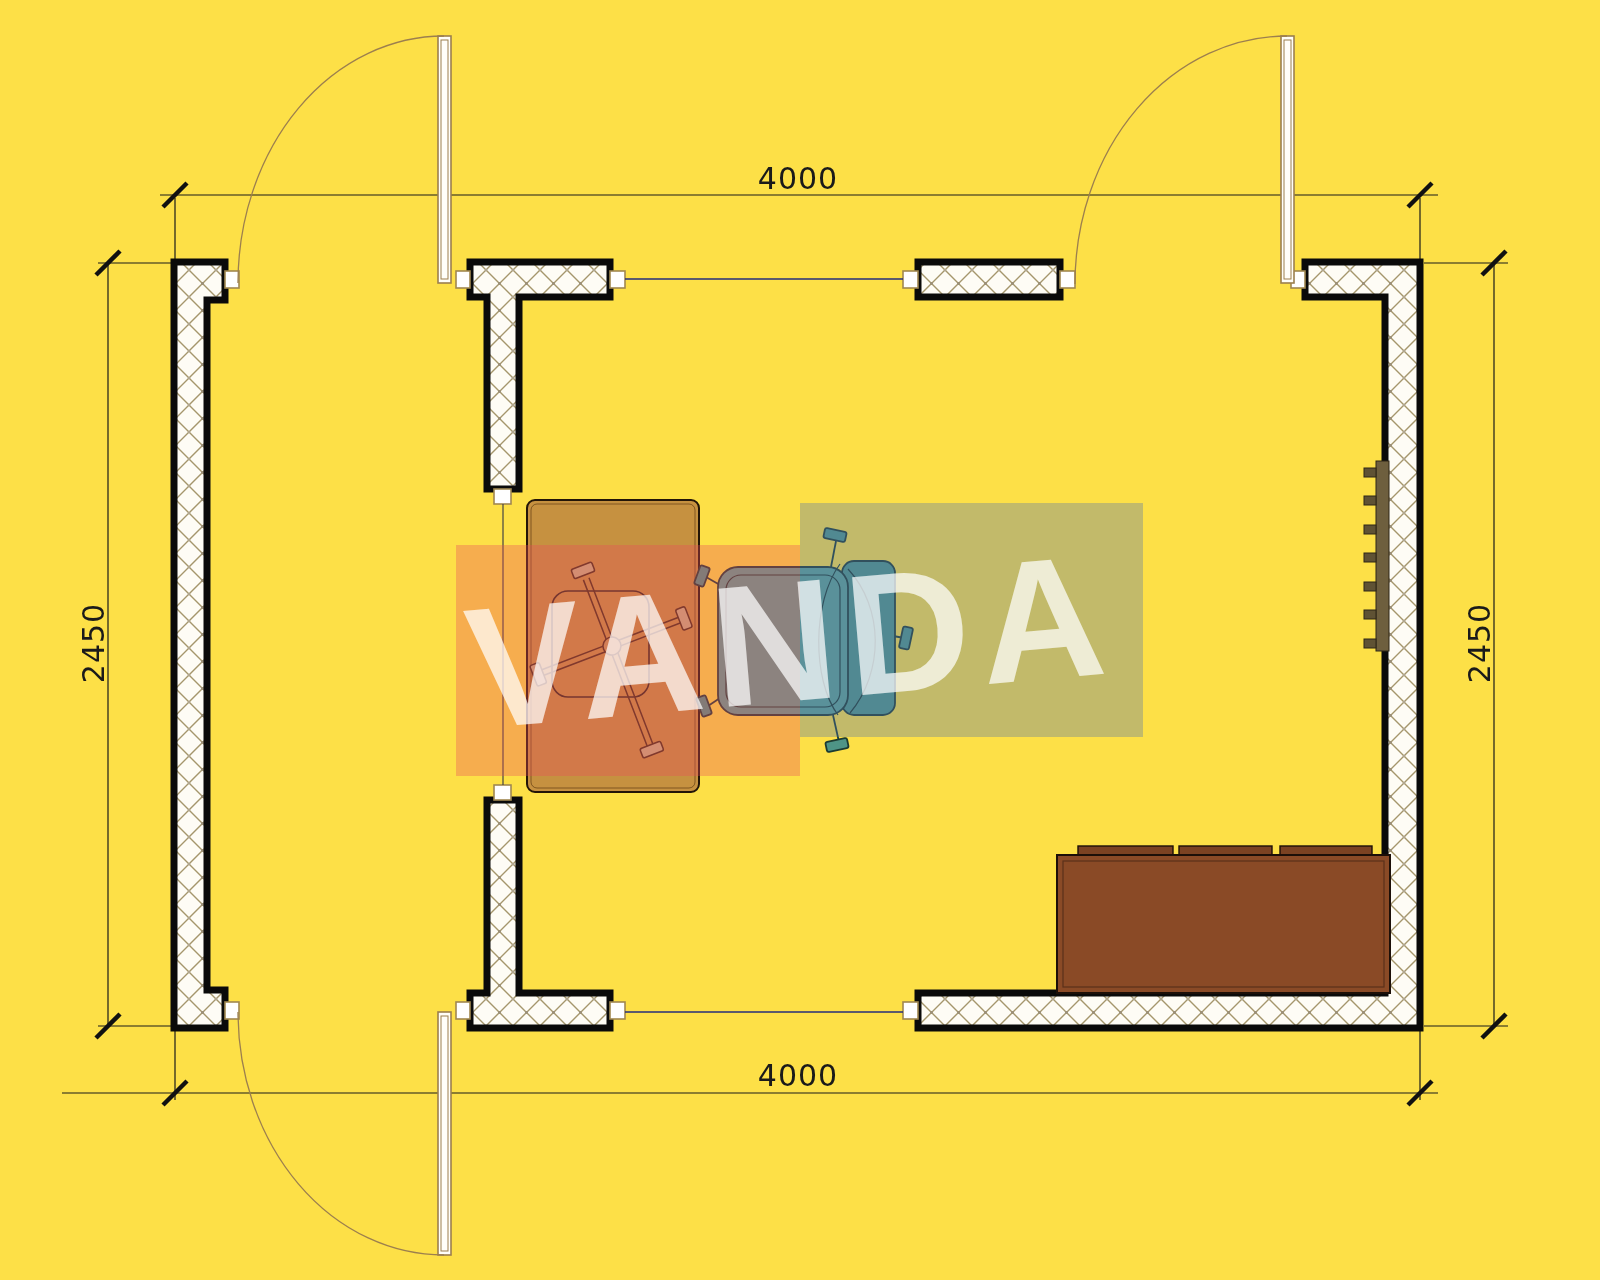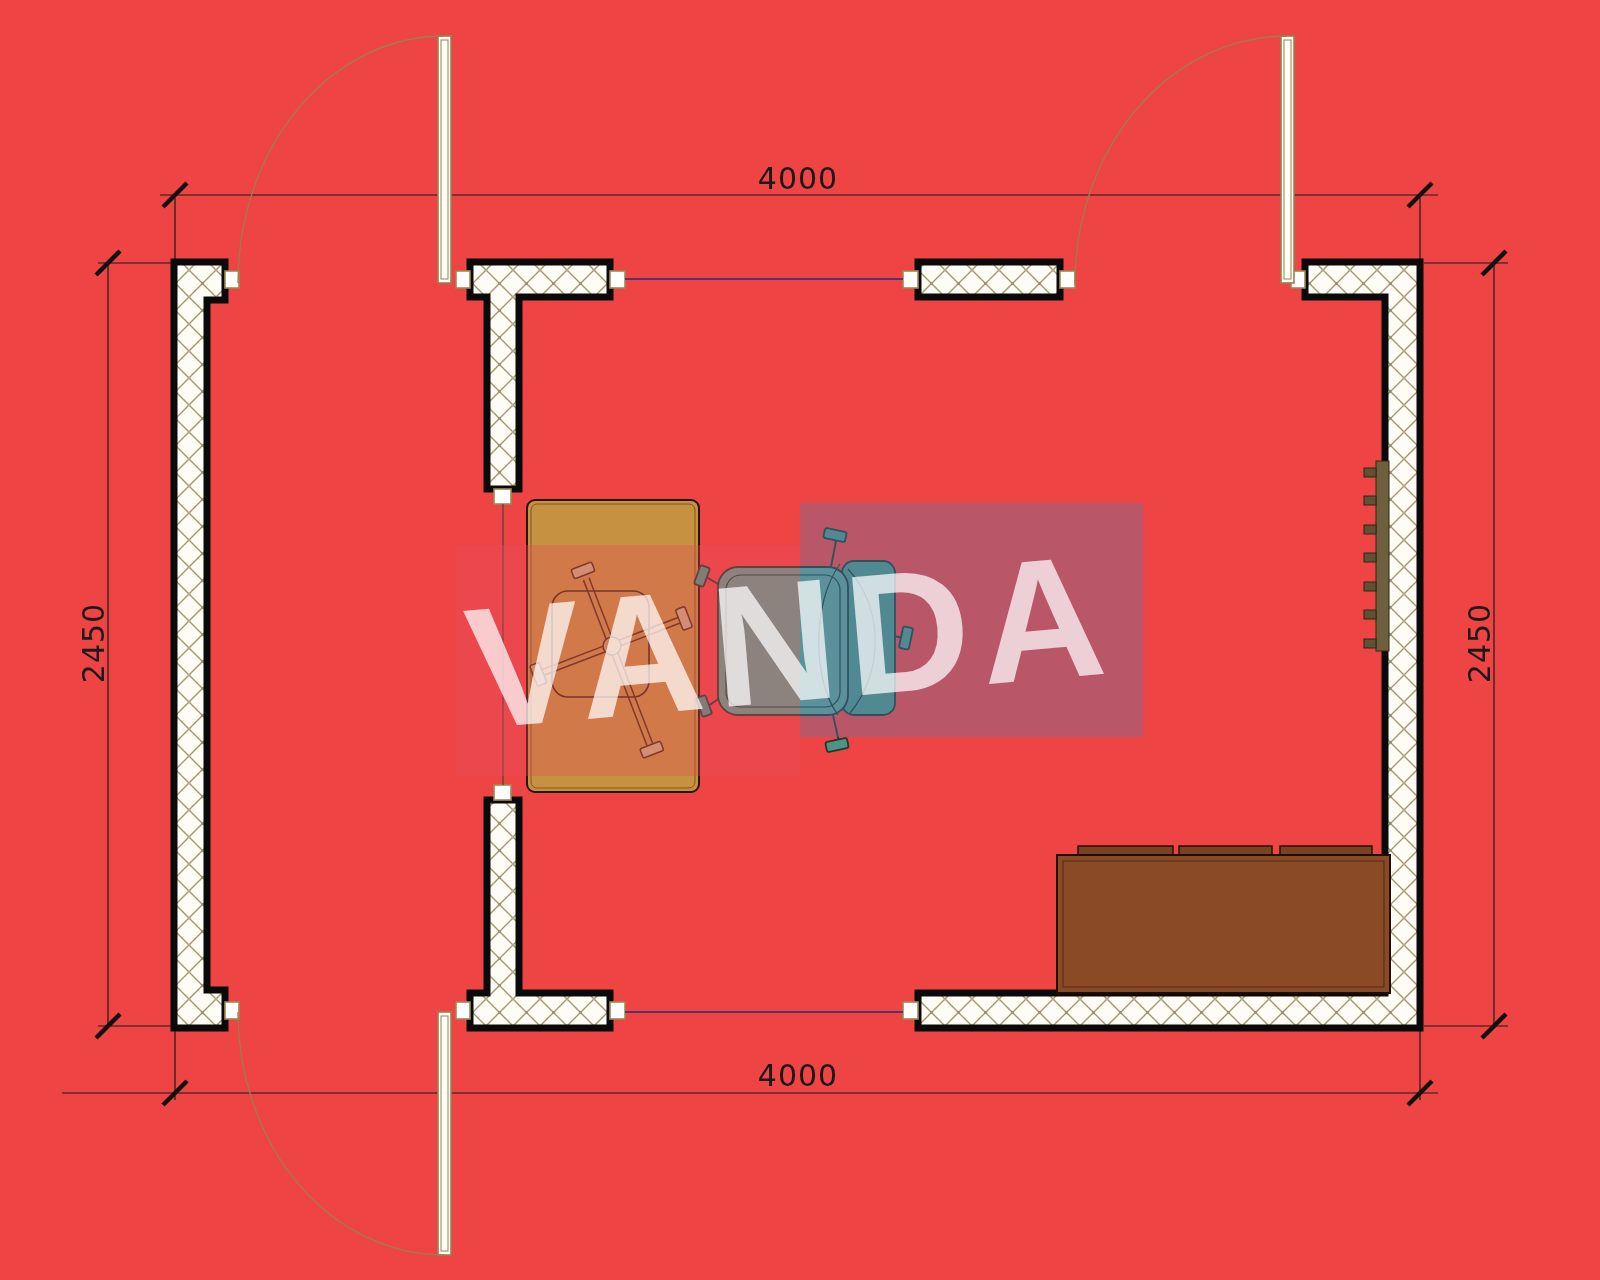--- a/index.html
+++ b/index.html
@@ -1,16 +1,16 @@
 <!DOCTYPE html>
 <html><head>
 <meta charset="utf-8">
 <style>
   html,body{margin:0;padding:0;background:#ffffff;}
-  .canvas{position:relative;width:1600px;height:1280px;background:#ef4444;overflow:hidden;
+  .canvas{position:relative;width:1600px;height:1280px;background:#fde047;overflow:hidden;
           font-family:"DejaVu Sans",sans-serif;}
   svg{display:block;}
   text.dim{font-family:"DejaVu Sans",sans-serif;font-weight:400;fill:#1a1a1a;}
   text.wm{font-family:"Liberation Sans",sans-serif;font-weight:700;}
 </style>
 </head>
 <body>
 
 <div class="canvas">
 <svg width="1600" height="1280" viewBox="0 0 1600 1280">

